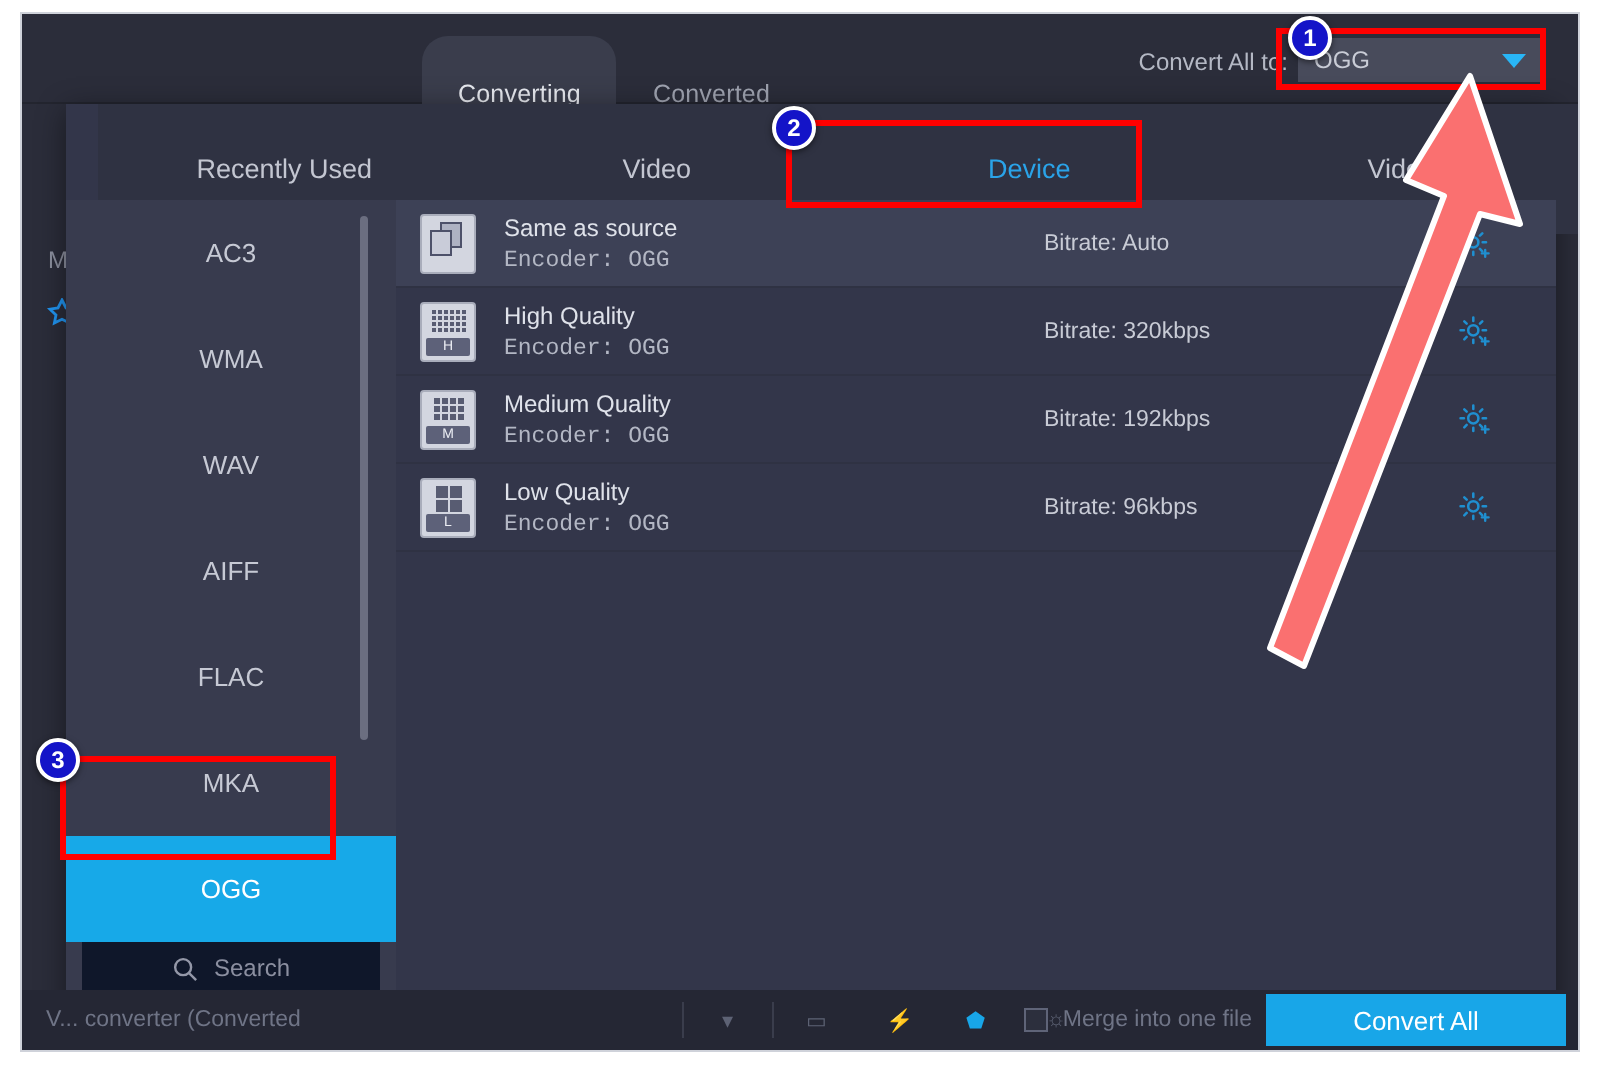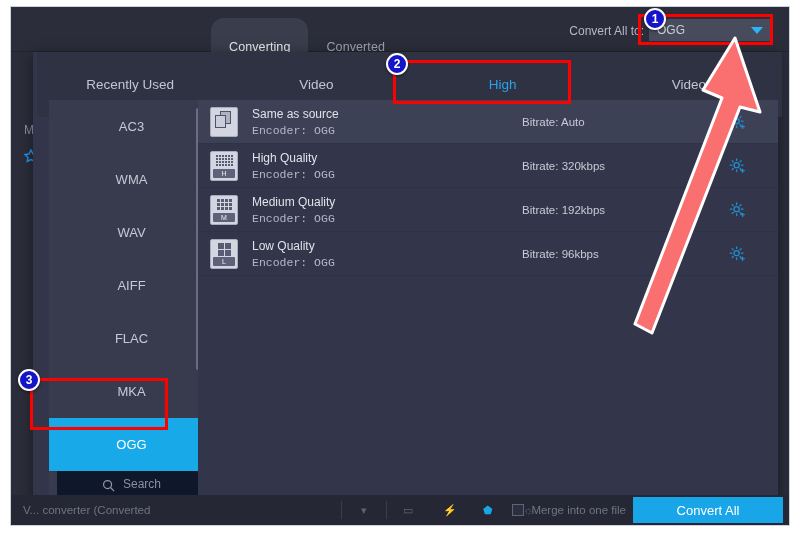--- a/index.html
+++ b/index.html
@@ -79,21 +79,21 @@
   
   .dropdown {
     position: absolute;
     left: 22px; top: 45px;
     width: 745px; height: 455px;
     background: #33364a;
     box-shadow: 0 3px 14px rgba(0,0,0,.45);
   }
   .cat-tabs {
     position: absolute;
-    left: 4px; top: 0;
+    left: 16px; top: 0;
     width: 745px; height: 65px;
     background: #2f3242;
     display: flex; align-items: center;
   }
   .cat-tab {
     flex: 1;
     text-align: center;
     font-size: 13.5px;
     color: #c3c6d1;
     position: relative;
@@ -111,21 +111,21 @@
   }
 
   
   .dd-body {
     position: absolute;
     left: 0; top: 48px;
     width: 745px; height: 407px;
   }
   .fmt-list {
     position: absolute;
-    left: 16px; top: 0;
+    left: 0; top: 0;
     width: 165px; height: 407px;
     background: #383b4e;
     overflow: hidden;
   }
   .fmt-item {
     height: 53px;
     line-height: 53px;
     text-align: center;
     font-size: 13px;
     color: #c6c9d4;
@@ -289,21 +289,21 @@
         <span class="val">OGG</span>
         <span class="caret-down"></span>
       </div>
     </div>
 
     <div class="dropdown">
 
       <div class="cat-tabs">
         <div class="cat-tab">Recently Used</div>
         <div class="cat-tab">Video</div>
-        <div class="cat-tab active">High</div>
+        <div class="cat-tab active">Device</div>
         <div class="cat-tab">Video</div>
       </div>
 
       <div class="dd-body">
 
         <div class="fmt-list">
           <div class="fmt-item">AC3</div>
           <div class="fmt-item">WMA</div>
           <div class="fmt-item">WAV</div>
           <div class="fmt-item">AIFF</div>

